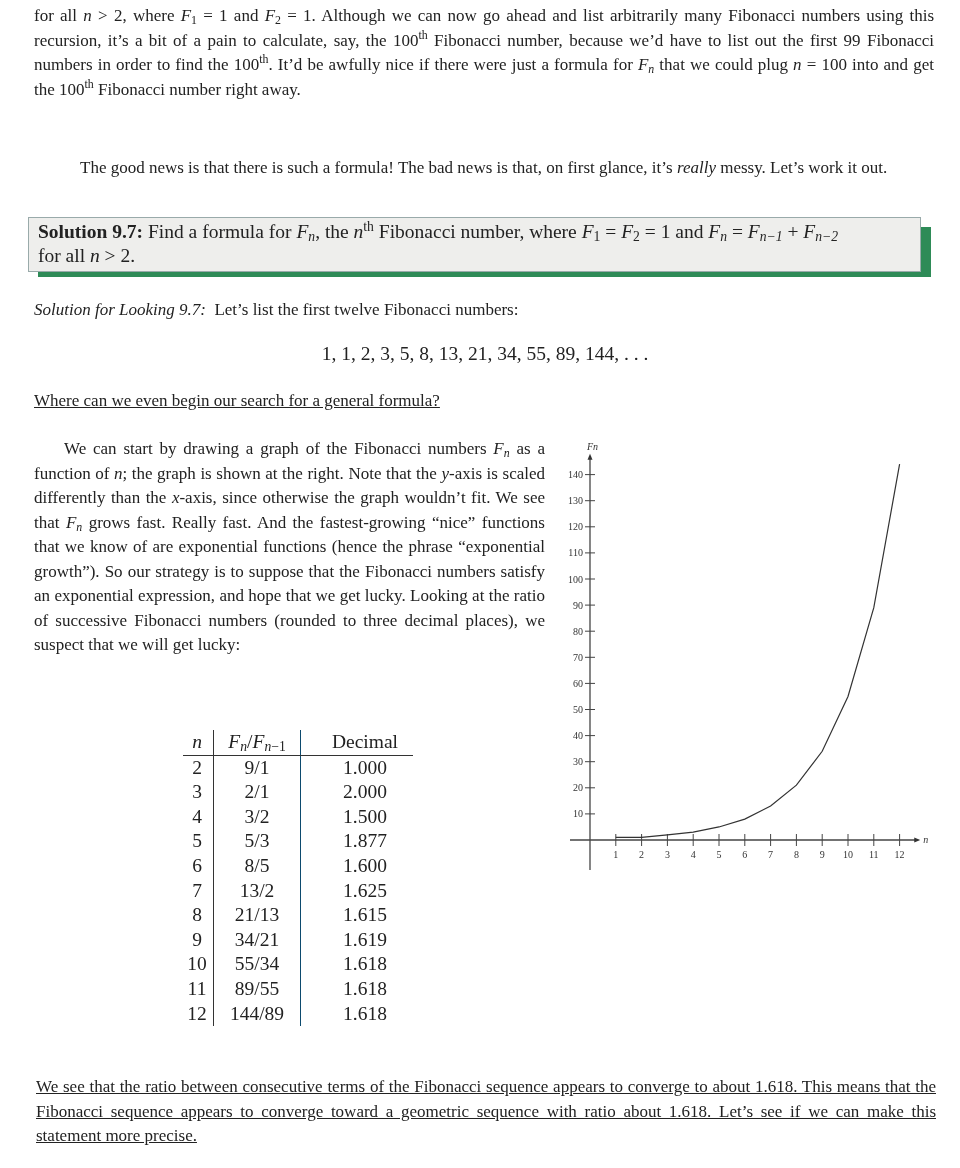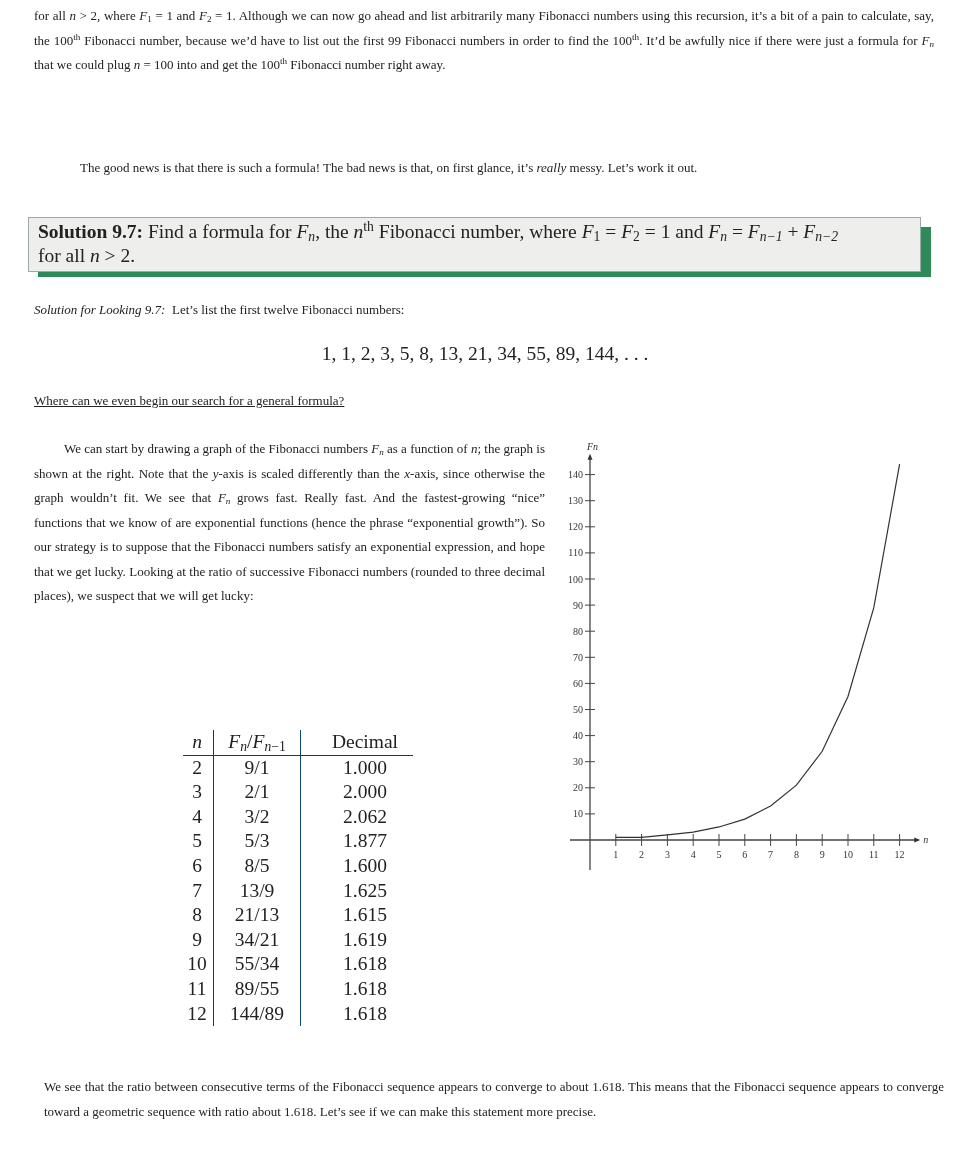--- a/index.html
+++ b/index.html
@@ -1,18 +1,18 @@
 <!DOCTYPE html>
 <html><head>
 <meta charset="utf-8">
 <style>
   html, body { margin: 0; padding: 0; background: #ffffff; }
   body { width: 960px; height: 1168px; position: relative; overflow: hidden;
          font-family: "Liberation Serif", "DejaVu Serif", serif; color: #222; }
-  .p { position: absolute; font-size: 13px; line-height: 24.6px; text-align: justify; margin: 0; }
+  .p { position: absolute; font-size: 17px; line-height: 24.6px; text-align: justify; margin: 0; }
   .just-last { text-align-last: left; }
   i, .m { font-style: italic; }
   sub { font-size: 0.7em; vertical-align: -0.25em; line-height: 0; }
   sup { font-size: 0.7em; vertical-align: 0.55em; line-height: 0; }
   .problem-box { position: absolute; left: 28px; top: 217px; width: 893px; height: 55px;
                  background: #eeeeec; border: 1px solid #9aa; box-sizing: border-box; }
   .problem-shadow { position: absolute; left: 38px; top: 227px; width: 893px; height: 50px;
                  background: #2e8b57; }
   .problem-text { position: absolute; left: 38px; top: 220px; width: 875px; font-size: 19.5px; line-height: 24px; }
   .problem-text b { font-weight: bold; }
@@ -69,35 +69,35 @@
         <td class="c3">1.000</td>
       </tr>
       <tr>
         <td class="c1">3</td>
         <td class="c2">2/1</td>
         <td class="c3">2.000</td>
       </tr>
       <tr>
         <td class="c1">4</td>
         <td class="c2">3/2</td>
-        <td class="c3">2.062</td>
+        <td class="c3">1.500</td>
       </tr>
       <tr>
         <td class="c1">5</td>
         <td class="c2">5/3</td>
         <td class="c3">1.877</td>
       </tr>
       <tr>
         <td class="c1">6</td>
         <td class="c2">8/5</td>
         <td class="c3">1.600</td>
       </tr>
       <tr>
         <td class="c1">7</td>
-        <td class="c2">13/9</td>
+        <td class="c2">13/2</td>
         <td class="c3">1.625</td>
       </tr>
       <tr>
         <td class="c1">8</td>
         <td class="c2">21/13</td>
         <td class="c3">1.615</td>
       </tr>
       <tr>
         <td class="c1">9</td>
         <td class="c2">34/21</td>
@@ -196,13 +196,13 @@
       <circle cx="194.8" cy="389.12" r="0.01" fill="none"></circle>
       <circle cx="220.6" cy="376.07" r="0.01" fill="none"></circle>
       <circle cx="246.4" cy="355.19" r="0.01" fill="none"></circle>
       <circle cx="272.20000000000005" cy="321.26" r="0.01" fill="none"></circle>
       <circle cx="298" cy="266.45000000000005" r="0.01" fill="none"></circle>
       <circle cx="323.8" cy="177.71" r="0.01" fill="none"></circle>
       <circle cx="349.6" cy="34.160000000000025" r="0.01" fill="none"></circle>
     </g>
 </svg>
 
-<p class="p just-last" style="left:44px; top:1075px; width:900px;">We see that the ratio between consecutive terms of the Fibonacci sequence appears to converge to about 1.618. This means that the Fibonacci sequence appears to converge toward a geometric sequence with ratio about 1.618. Let’s see if we can make this statement more precise.</p>
+<p class="p just-last" style="left:36px; top:1075px; width:900px;text-decoration:underline;">We see that the ratio between consecutive terms of the Fibonacci sequence appears to converge to about 1.618. This means that the Fibonacci sequence appears to converge toward a geometric sequence with ratio about 1.618. Let’s see if we can make this statement more precise.</p>
 
 </body></html>

